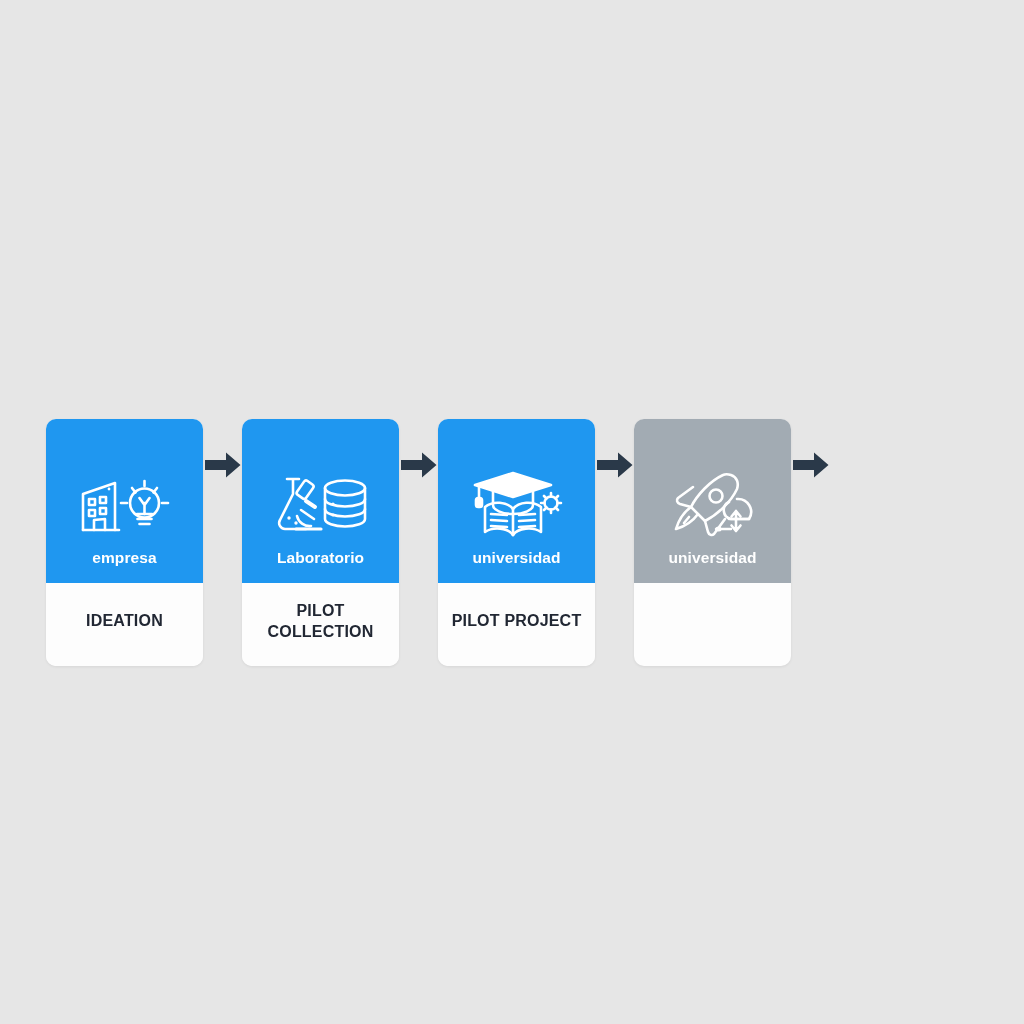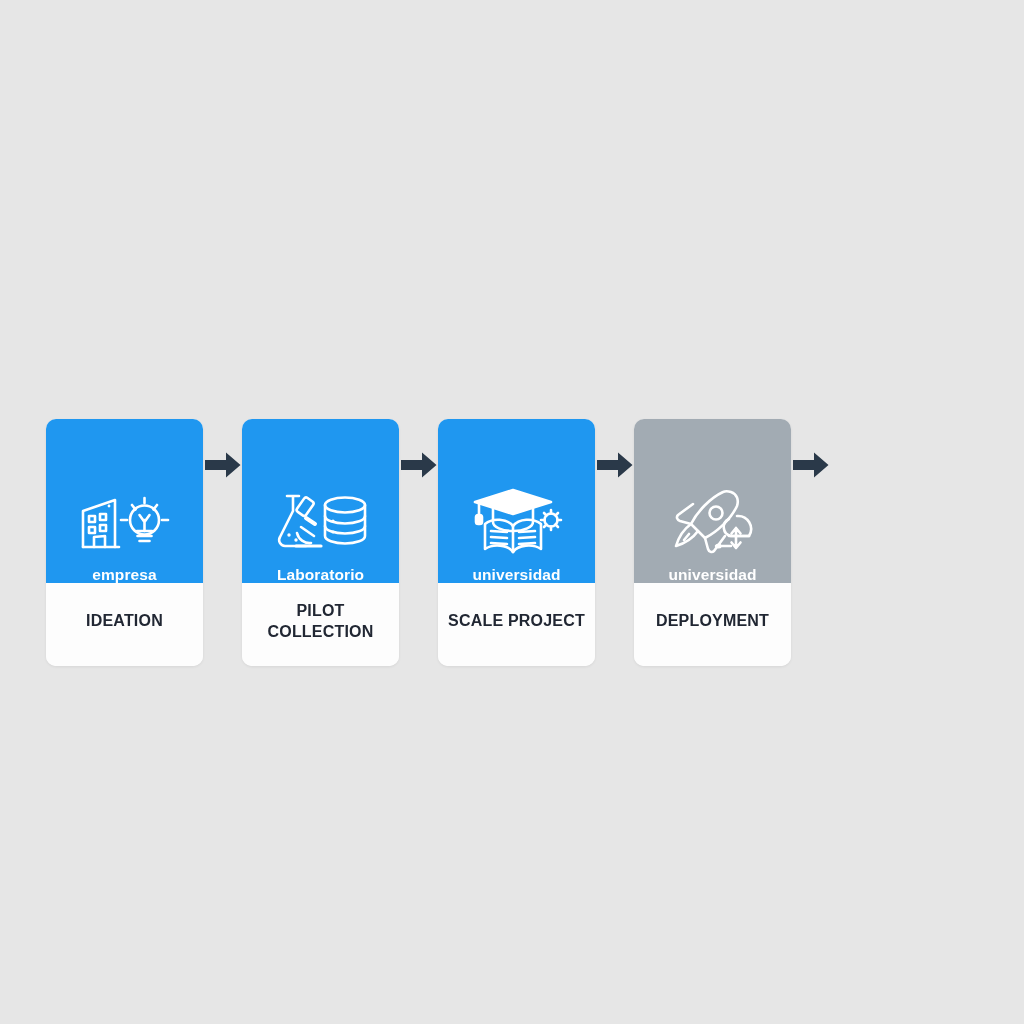--- a/index.html
+++ b/index.html
@@ -35,21 +35,21 @@
     flex: 0 0 auto;
     box-shadow: 0 1px 3px rgba(0,0,0,0.07);
     background: #fdfdfd;
   }
 
   .step-top {
     height: 164px;
     display: flex;
     flex-direction: column;
     align-items: center;
-    justify-content: flex-end;
+    justify-content: center;
     padding-top: 30px;
   }
   .step.blue .step-top { background: #1f97f0; }
   .step.gray .step-top { background: #a2abb3; }
 
   .icon-wrap {
     width: 104px;
     height: 78px;
     display: flex;
     align-items: center;
@@ -185,21 +185,21 @@
           <path d="M44 38 L44 64"></path>
           <path d="M44 38 A17 12 0 0 0 16 36 L16 61 A17 11 0 0 1 44 64"></path>
           <path d="M44 38 A17 12 0 0 1 72 36 L72 61 A17 11 0 0 0 44 64"></path>
           <path d="M22 43 L38 44 M22 49 L38 50 M22 55 L38 56"></path>
           <path d="M50 44 L66 43 M50 50 L66 49 M50 56 L66 55"></path>
         </svg>
       </div>
       <div class="step-sub">universidad</div>
     </div>
     <div class="step-bottom">
-      <div class="step-label">SCALE PROJECT</div>
+      <div class="step-label">PILOT PROJECT</div>
     </div>
   </div>
 
   <div class="arrow">
     <svg width="36" height="26" viewBox="0 0 36 26">
       <path d="M0 8 L21 8 L21 0.5 L35.5 13 L21 25.5 L21 18 L0 18 Z" fill="#2a3949"></path>
     </svg>
   </div>
 
   <div class="step gray">
@@ -213,23 +213,20 @@
           <path d="M26 36 C19 41 14 48 11 58 C21 55 28 50 33 43"></path>
           <path d="M19 52 L24 46"></path>
           <path d="M72 28 A13 13 0 0 1 84 48 L66 48 A9 9 0 0 1 64 31"></path>
           <path d="M64 48 L84 48"></path>
           <path d="M66 58 L56 58 M51 58 A3 3 0 0 1 56 58 A3 3 0 0 1 51 58" stroke-width="2.4"></path>
           <path d="M71 40 L71 60 M71 40 L66.5 45.5 M71 40 L75.5 45.5 M71 60 L66.5 54.5 M71 60 L75.5 54.5"></path>
         </svg>
       </div>
       <div class="step-sub">universidad</div>
     </div>
-    <div class="step-bottom">
-      <div class="step-label">DEPLOYMENT</div>
-    </div>
   </div>
 
   <div class="arrow">
     <svg width="36" height="26" viewBox="0 0 36 26">
       <path d="M0 8 L21 8 L21 0.5 L35.5 13 L21 25.5 L21 18 L0 18 Z" fill="#2a3949"></path>
     </svg>
   </div>
 
 
 </div>

